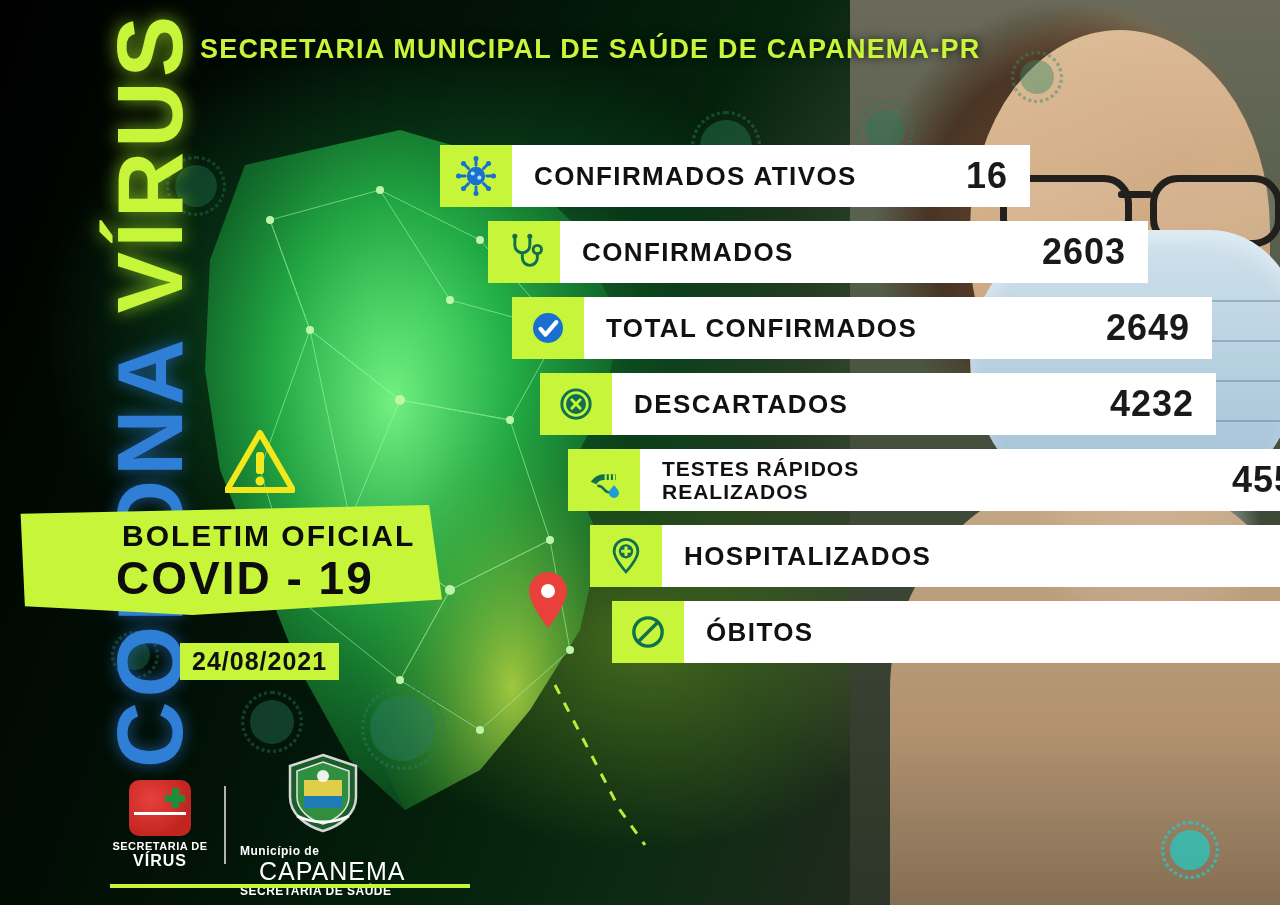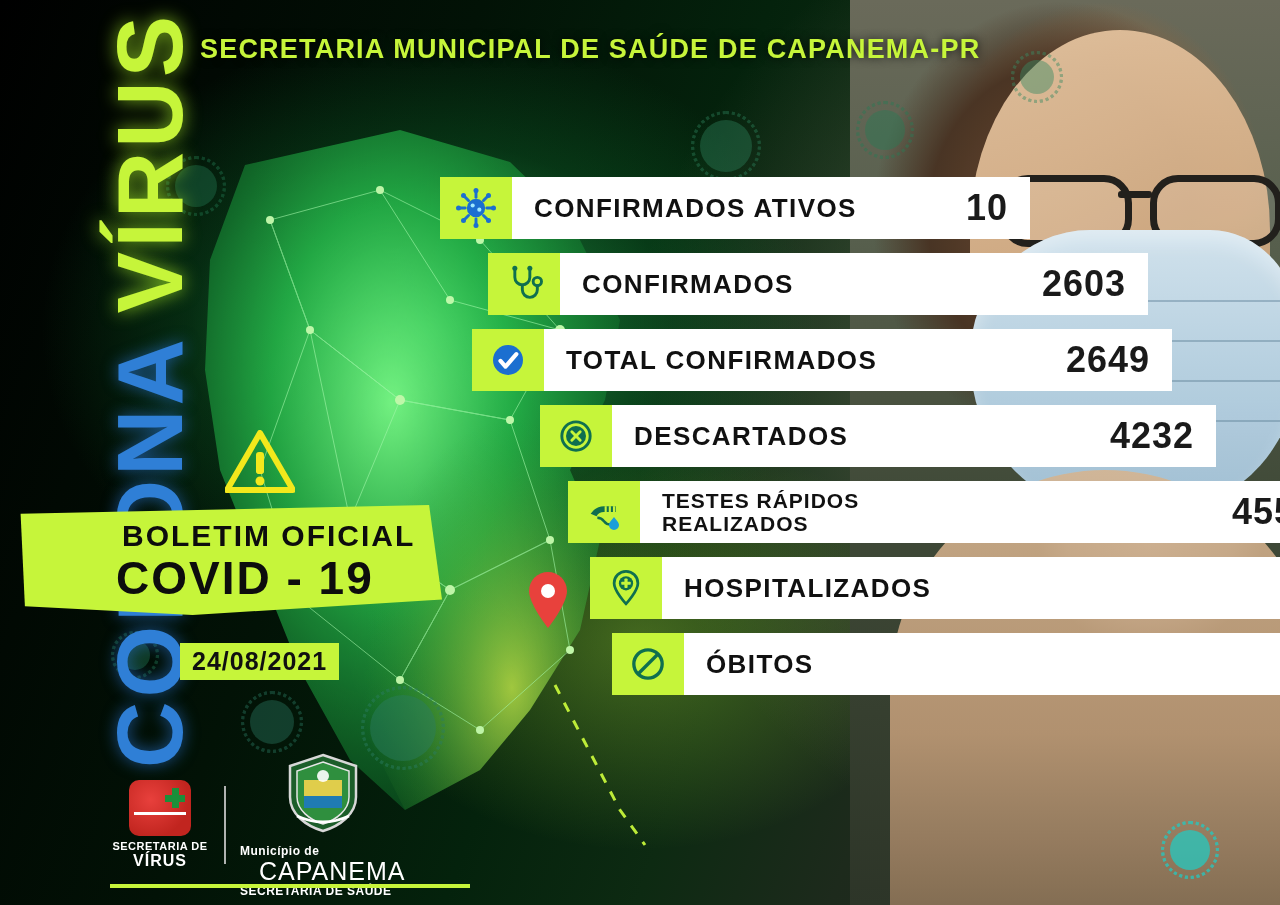--- a/index.html
+++ b/index.html
@@ -146,24 +146,24 @@
   .label.two{font-size:21px;line-height:1.1;letter-spacing:1px;}
   .value{color:#1a1a1a;font-size:36px;font-weight:bold;letter-spacing:1px;}
   .r1{width:590px;}
   .r2{width:610px;}
   .r3{width:660px;}
   .r4{width:700px;}
   .r5{width:676px;}
   .r6{width:770px;}
   .r7{width:790px;}
   .r8{width:800px;}
-  .row.rw1{margin-left:0;margin-top:32px;}
+  .row.rw1{margin-left:0;}
   .row.rw2{margin-left:22px;}
   .row.rw3{margin-left:48px;}
-  .row.rw4{margin-left:32px;}
+  .row.rw4{margin-left:72px;}
   .row.rw5{margin-left:100px;}
   .row.rw6{margin-left:128px;}
   .row.rw7{margin-left:150px;}
   .row.rw8{margin-left:172px;}
   .pin{position:absolute;left:525px;top:570px;width:46px;height:60px;}
 </style>
 </head>
 <body>
 
 <div class="poster">
@@ -291,21 +291,21 @@
               <circle cx="9" cy="39" r="3"></circle>
             </g>
           <g fill="#9fe8ff">
               <circle cx="20" cy="21" r="2.5"></circle>
               <circle cx="28" cy="26" r="2.5"></circle>
             </g>
         </svg>
       </div>
       <div class="bar">
         <span class="label">CONFIRMADOS ATIVOS</span>
-        <span class="value">10</span>
+        <span class="value">16</span>
       </div>
     </div>
 
 
     <div class="row rw3 r3">
       <div class="icon-box">
         <svg viewBox="0 0 48 48" width="40" height="40">
           <path d="M13 5 v11 a9 9 0 0 0 18 0 V5" fill="none" stroke="#0f6f4f" stroke-width="3.5" stroke-linecap="round"></path>
           <path d="M22 25 v6 a9 9 0 0 0 18 0 v-5" fill="none" stroke="#0f6f4f" stroke-width="3.5" stroke-linecap="round"></path>
           <circle cx="40" cy="21" r="5" fill="none" stroke="#0f6f4f" stroke-width="3.5"></circle>

